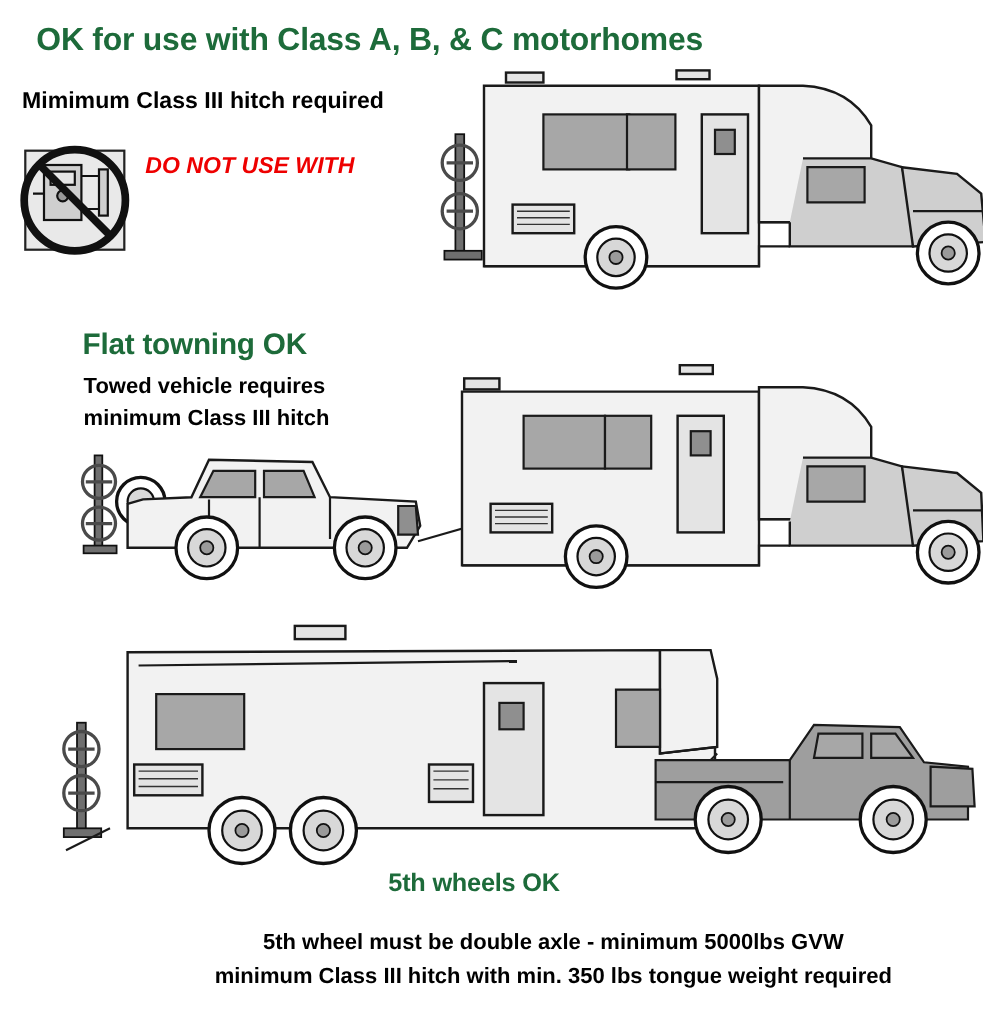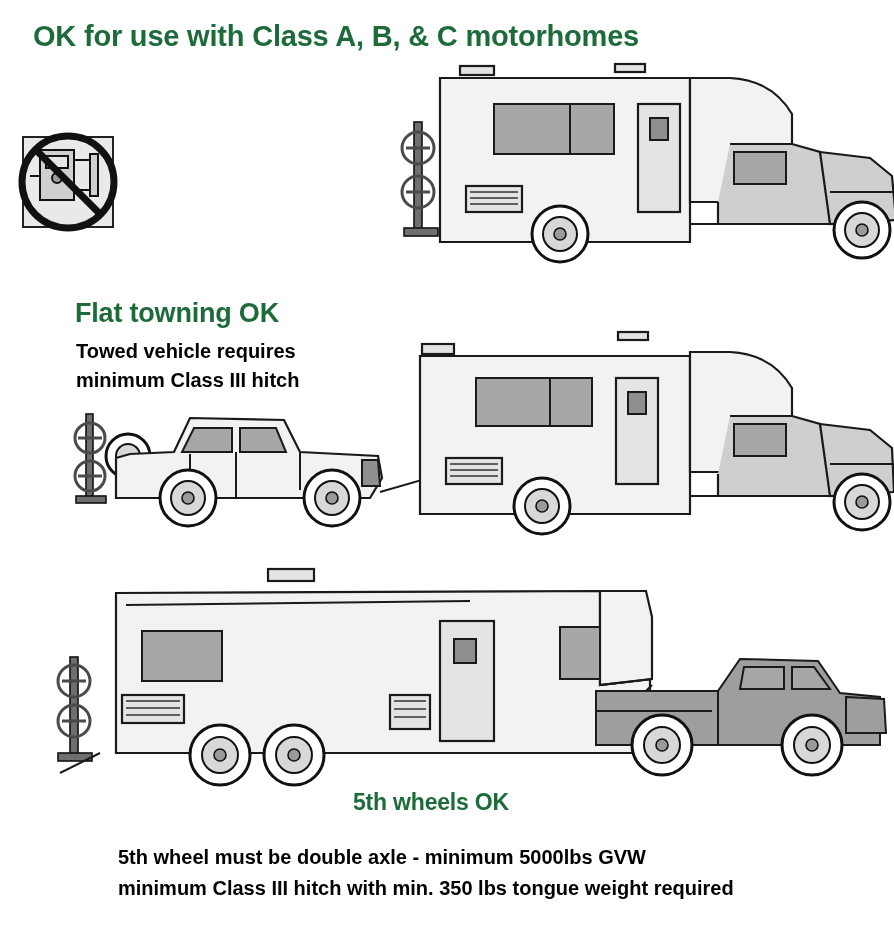--- a/index.html
+++ b/index.html
@@ -43,21 +43,21 @@
 
   #title-1 { left: 33px; top: 20px; font-size: 29px; }
   #sub-1   { left: 20px; top: 80px; font-size: 21px; }
 
   #warn-block { left: 132px; top: 138px; font-size: 21px; width: 270px; }
 
   #title-2 { left: 75px; top: 298px; font-size: 27px; }
   #sub-2   { left: 76px; top: 337px; font-size: 20px; line-height: 1.45; width: 320px; }
 
   #title-3 { left: 353px; top: 789px; font-size: 23px; }
-  #sub-3   { left: 118px; top: 842px; font-size: 20px; line-height: 1.55; width: 770px; }
+  #sub-3   { left: 118px; top: 842px; font-size: 20px; line-height: 1.55; width: 770px; text-align: center; }
 
   
   .nosign {
     position: absolute;
     left: 16px;
     top: 130px;
     width: 104px;
     height: 104px;
   }
   .nosign .art {
@@ -84,22 +84,24 @@
   .truckdark  { fill: #9e9e9e; stroke: #1a1a1a; stroke-width: 2; }
   .rack       { fill: #6f6f6f; stroke: #111; stroke-width: 1.6; }
 </style>
 </head>
 <body>
 
 <div class="stage">
 
   <div class="heading-green" id="title-1">OK for use with Class A, B, &amp; C motorhomes</div>
 
+  <div class="subtext" id="sub-1">Mimimum Class III hitch required</div>
 
   <div class="warn" id="warn-block">
+    <div>DO NOT USE WITH</div>
   </div>
 
   <div class="nosign">
     <div class="art"></div>
     <svg viewBox="0 0 104 104" width="104" height="104">
       <g stroke="#111" stroke-width="2" fill="none">
         <rect x="24" y="20" width="34" height="50" fill="#cfcfcf"></rect>
         <rect x="30" y="26" width="22" height="12" fill="#e6e6e6"></rect>
         <circle cx="41" cy="48" r="5" fill="#9a9a9a"></circle>
         <line x1="24" y1="70" x2="58" y2="70"></line>

